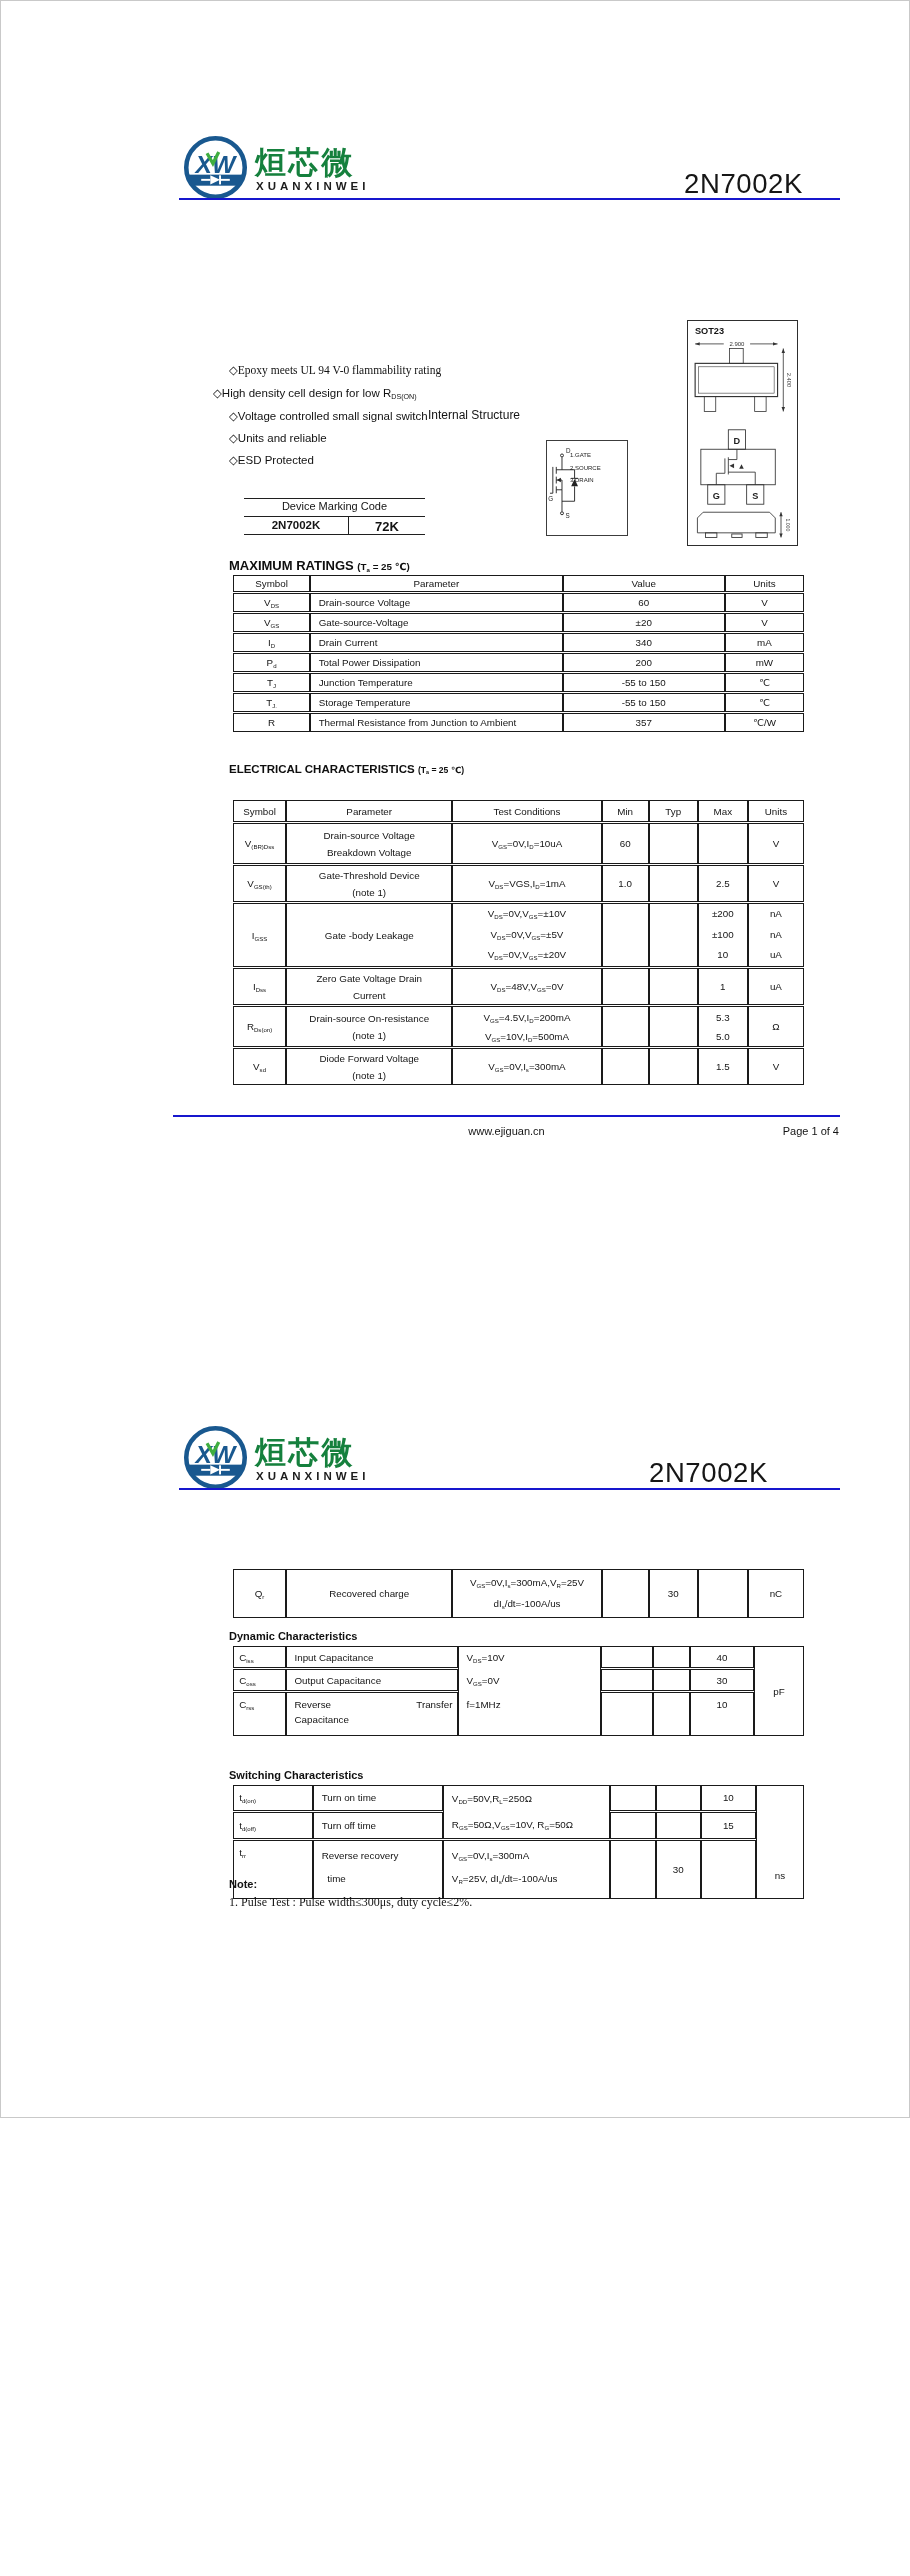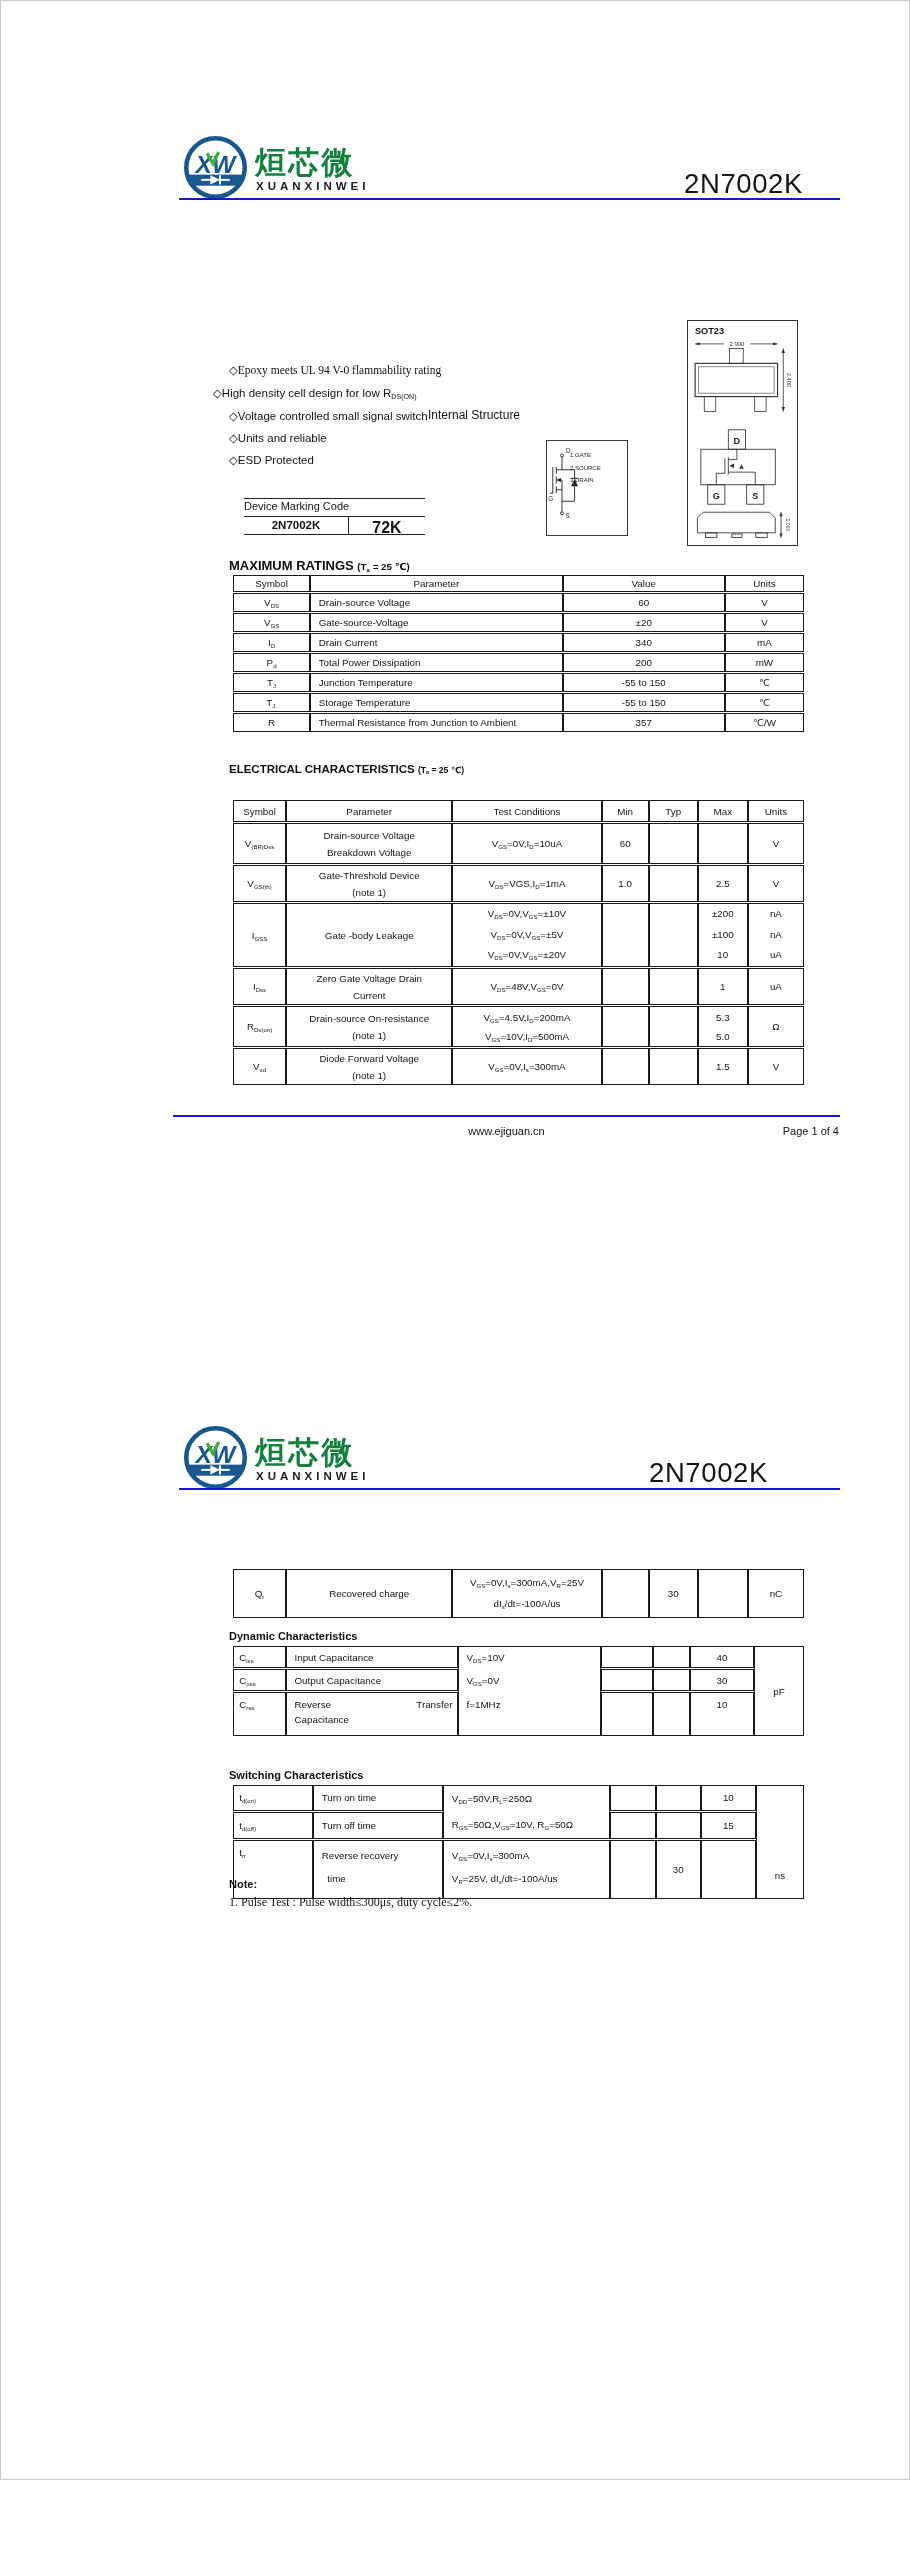--- a/index.html
+++ b/index.html
@@ -1,16 +1,16 @@
 <!DOCTYPE html>
 <html style="font-size:9.2px"><head>
 <meta charset="utf-8">
 <style>
   html,body{margin:0;padding:0;background:#fff;}
-  #canvas{position:relative;width:910px;height:2480px;background:#ffffff;
+  #canvas{position:relative;width:910px;height:2118px;background:#ffffff;
     font-family:"Liberation Sans","DejaVu Sans",sans-serif;color:#141414;
     box-sizing:border-box;border:0.6px solid #c9c9c9;overflow:hidden;}
   .abs{position:absolute;}
   sub{font-size:62%;vertical-align:-0.28em;line-height:0;}
   .brand-cn{font-weight:900;font-size:31px;letter-spacing:2.3px;color:#15803d;}
   .brand-en{font-size:11.5px;font-weight:600;letter-spacing:4px;color:#1c1c1c;}
   .partnum{font-size:27.5px;font-weight:400;color:#161616;text-align:center;letter-spacing:0.6px;}
   .rule{height:2.3px;background:#1717cd;}
   .feature{font-size:11.5px;color:#121212;white-space:nowrap;}
   .sect-title{font-weight:bold;color:#0f0f0f;white-space:nowrap;}
@@ -150,24 +150,24 @@
         <polygon points="162,378 159,371 165,371" fill="#333" stroke="none"></polygon>
       </g>
       <text transform="rotate(90 170 356)" x="170" y="356" text-anchor="middle" font-size="9" fill="#333">1.000</text>
     </svg>
   </div>
 
   <div class="abs" style="left:243px;top:497px;width:181px;height:38px;">
     <div class="mark-hline" style="top:0;"></div>
     <div class="mark-hline" style="top:18px;"></div>
     <div class="mark-hline" style="top:36px;"></div>
-    <div class="abs" style="left:0;top:2.3px;width:181px;font-size:11px;">Device Marking Code</div>
+    <div class="abs" style="left:0;top:2.3px;width:181px;text-align:center;font-size:11px;">Device Marking Code</div>
     <div class="abs" style="left:104px;top:19px;width:1.1px;height:17px;background:#1f1f1f;"></div>
     <div class="abs" style="left:0;top:20.7px;width:104px;text-align:center;font-size:11.5px;font-weight:bold;">2N7002K</div>
-    <div class="abs" style="left:105px;top:20.7px;width:76px;text-align:center;font-size:16px;font-weight:bold;">72K</div>
+    <div class="abs" style="left:105px;top:20.7px;width:76px;text-align:center;font-size:13px;font-weight:bold;">72K</div>
   </div>
 
   <div class="abs sect-title" style="left:228px;top:557px;font-size:13px;">
     <span>MAXIMUM RATINGS</span>
     <span class="cond" style="font-size:9.8px;">(T<sub>a</sub> = 25 ℃)</span>
   </div>
 
   <table class="tbl abs" style="left:232px;top:573px;width:571px;">
     <colgroup>
         <col style="width:77px">

